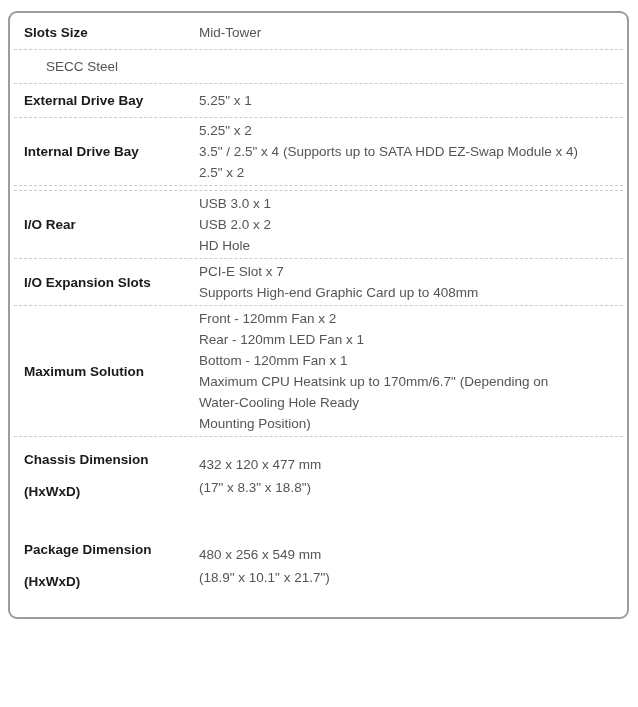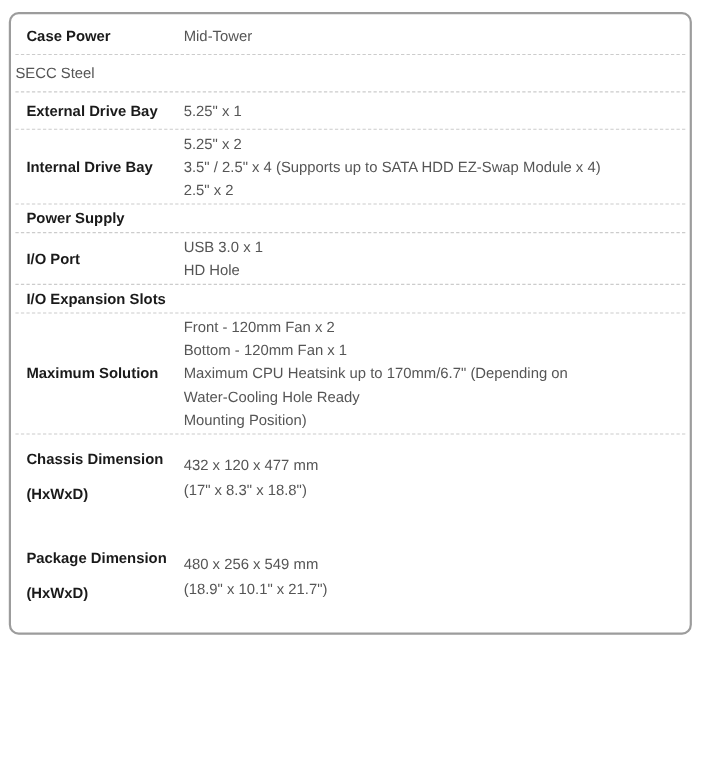--- a/index.html
+++ b/index.html
@@ -38,29 +38,29 @@
   }
   .r-dim .cell-label { line-height: 32px; }
   .cell-value {
     flex: 1;
     min-width: 0;
     font-size: 13.5px;
     color: #555555;
     line-height: 21px;
   }
   .r-dim .cell-value { line-height: 23px; }
-  .vline { white-space: nowrap; }
+  .vline { white-space: nowrap; margin-left: 32px; }
 </style>
 </head>
 <body>
 
 <div class="panel">
 
   <div class="row r1">
-    <div class="cell-label">Case Power</div>
+    <div class="cell-label">Slots Size</div>
     <div class="cell-value">
       <div class="vline">Mid-Tower</div>
     </div>
   </div>
 
   <div class="row r1">
     <div class="cell-value">
       <div class="vline">SECC Steel</div>
     </div>
   </div>
@@ -76,39 +76,44 @@
     <div class="cell-label">Internal Drive Bay</div>
     <div class="cell-value">
       <div class="vline">5.25" x 2</div>
       <div class="vline">3.5" / 2.5" x 4 (Supports up to SATA HDD EZ-Swap Module x 4)</div>
       <div class="vline">2.5" x 2</div>
     </div>
   </div>
 
 
   <div class="row rm">
-    <div class="cell-label">Power Supply</div>
   </div>
 
   <div class="row rm">
-    <div class="cell-label">I/O Port</div>
+    <div class="cell-label">I/O Rear</div>
     <div class="cell-value">
       <div class="vline">USB 3.0 x 1</div>
+      <div class="vline">USB 2.0 x 2</div>
       <div class="vline">HD Hole</div>
     </div>
   </div>
 
   <div class="row rm">
     <div class="cell-label">I/O Expansion Slots</div>
+    <div class="cell-value">
+      <div class="vline">PCI-E Slot x 7</div>
+      <div class="vline">Supports High-end Graphic Card up to 408mm</div>
+    </div>
   </div>
 
   <div class="row rm">
     <div class="cell-label">Maximum Solution</div>
     <div class="cell-value">
       <div class="vline">Front - 120mm Fan x 2</div>
+      <div class="vline">Rear - 120mm LED Fan x 1</div>
       <div class="vline">Bottom - 120mm Fan x 1</div>
       <div class="vline">Maximum CPU Heatsink up to 170mm/6.7"  (Depending on</div>
       <div class="vline">Water-Cooling Hole Ready</div>
       <div class="vline">Mounting Position)</div>
     </div>
   </div>
 
   <div class="row r-dim no-sep">
     <div class="cell-label">
       <div>Chassis Dimension</div>

